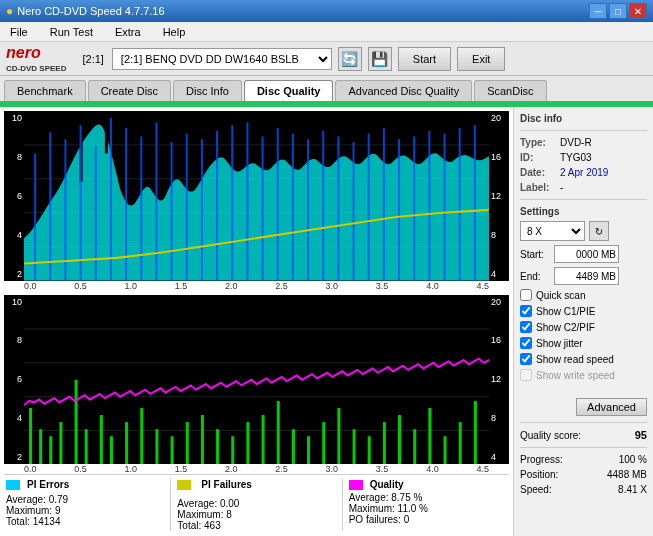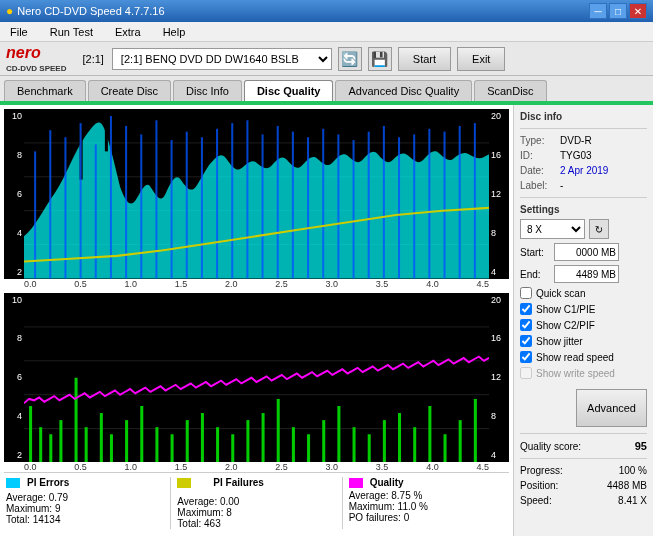--- a/index.html
+++ b/index.html
@@ -95,21 +95,21 @@
       border: 1px solid #999;
       padding: 3px 14px;
       cursor: pointer;
       font-size: 11px;
       height: 24px;
     }
     
     
     .tabs {
       background: #e8e8e8;
-      border-bottom: 4px solid #22c55e;
+      border-bottom: 6px solid #22c55e;
       display: flex;
       padding: 4px 4px 0;
       gap: 2px;
     }
     .tab {
       padding: 4px 12px;
       border: 1px solid #aaa;
       border-bottom: none;
       background: #d4d4d4;
       cursor: pointer;
@@ -168,21 +168,21 @@
     }
     .panel-section-title {
       font-weight: bold;
       font-size: 10px;
       color: #333;
     }
     .info-row {
       display: flex;
       gap: 4px;
     }
-    .info-key { color: #555; min-width: 36px; }
+    .info-key { color: #555; min-width: 36px; font-weight: bold; }
     .info-val { color: #000; }
     .info-val.highlight { color: #0000cc; }
     .settings-row {
       display: flex;
       align-items: center;
       gap: 4px;
     }
     .speed-select {
       background: white;
       border: 1px solid #999;
@@ -202,25 +202,25 @@
     }
     .checkbox-row {
       display: flex;
       align-items: center;
       gap: 4px;
     }
     .checkbox-row input[type=checkbox] { width: 12px; height: 12px; }
     .advanced-btn {
       background: linear-gradient(to bottom, #f0f0f0, #d0d0d0);
       border: 1px solid #999;
-      padding: 12px 10px;
+      padding: 2px 10px;
       cursor: pointer;
       font-size: 11px;
       align-self: flex-end;
-      margin-top: 6px;
+      margin-top: 13px;
     }
     .quality-row {
       display: flex;
       justify-content: space-between;
       align-items: center;
     }
     .quality-score { font-weight: bold; font-size: 11px; }
     .progress-row {
       display: flex;
       justify-content: space-between;
@@ -512,21 +512,21 @@
         </div>
         <div style="font-size:10px;">
           <div><span>Average:</span> <span>0.79</span></div>
           <div><span>Maximum:</span> <span>9</span></div>
           <div><span>Total:</span> <span>14134</span></div>
         </div>
       </div>
       <div class="stat-divider"></div>
 
       <div style="flex:1;">
-        <div style="display:flex; align-items:center; gap:18px; margin-bottom:8px;">
+        <div style="display:flex; align-items:center; gap:6px; margin-bottom:8px;">
           <span class="stat-legend-box" style="background:#cccc00;"></span>
           <span class="stat-label">PI Failures</span>
         </div>
         <div style="font-size:10px;">
           <div><span>Average:</span> <span>0.00</span></div>
           <div><span>Maximum:</span> <span>8</span></div>
           <div><span>Total:</span> <span>463</span></div>
         </div>
       </div>
       <div class="stat-divider"></div>

